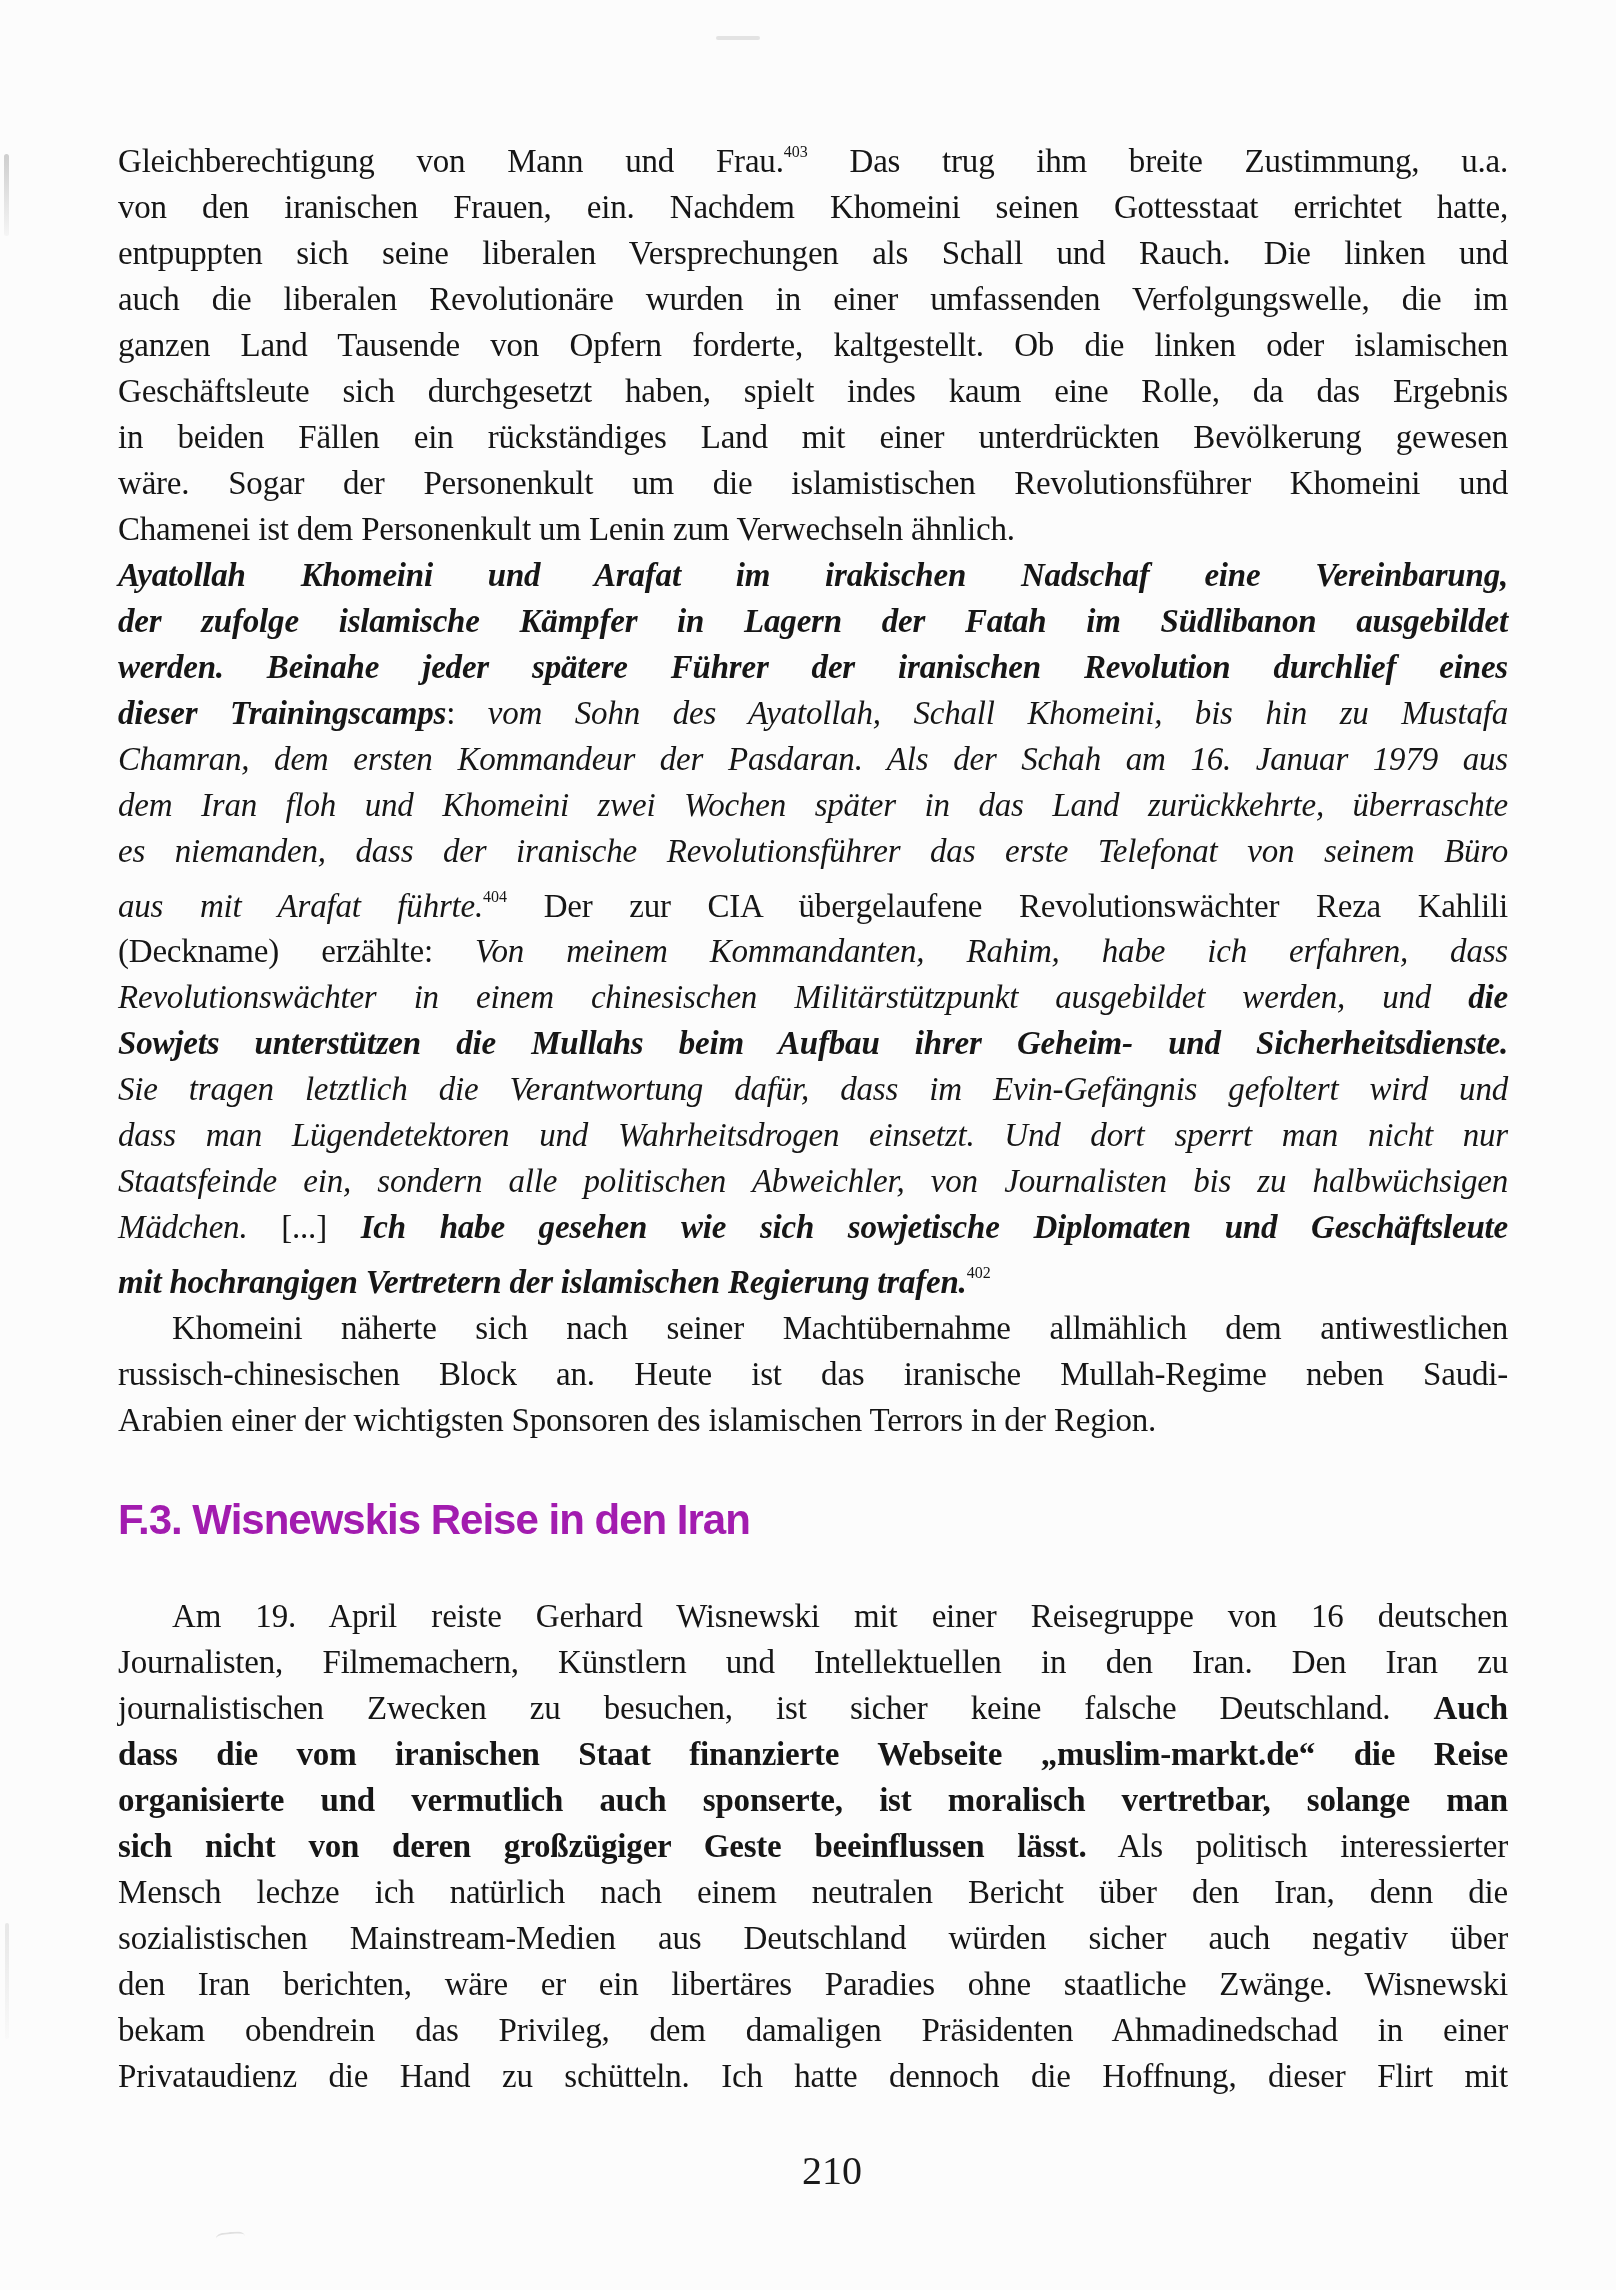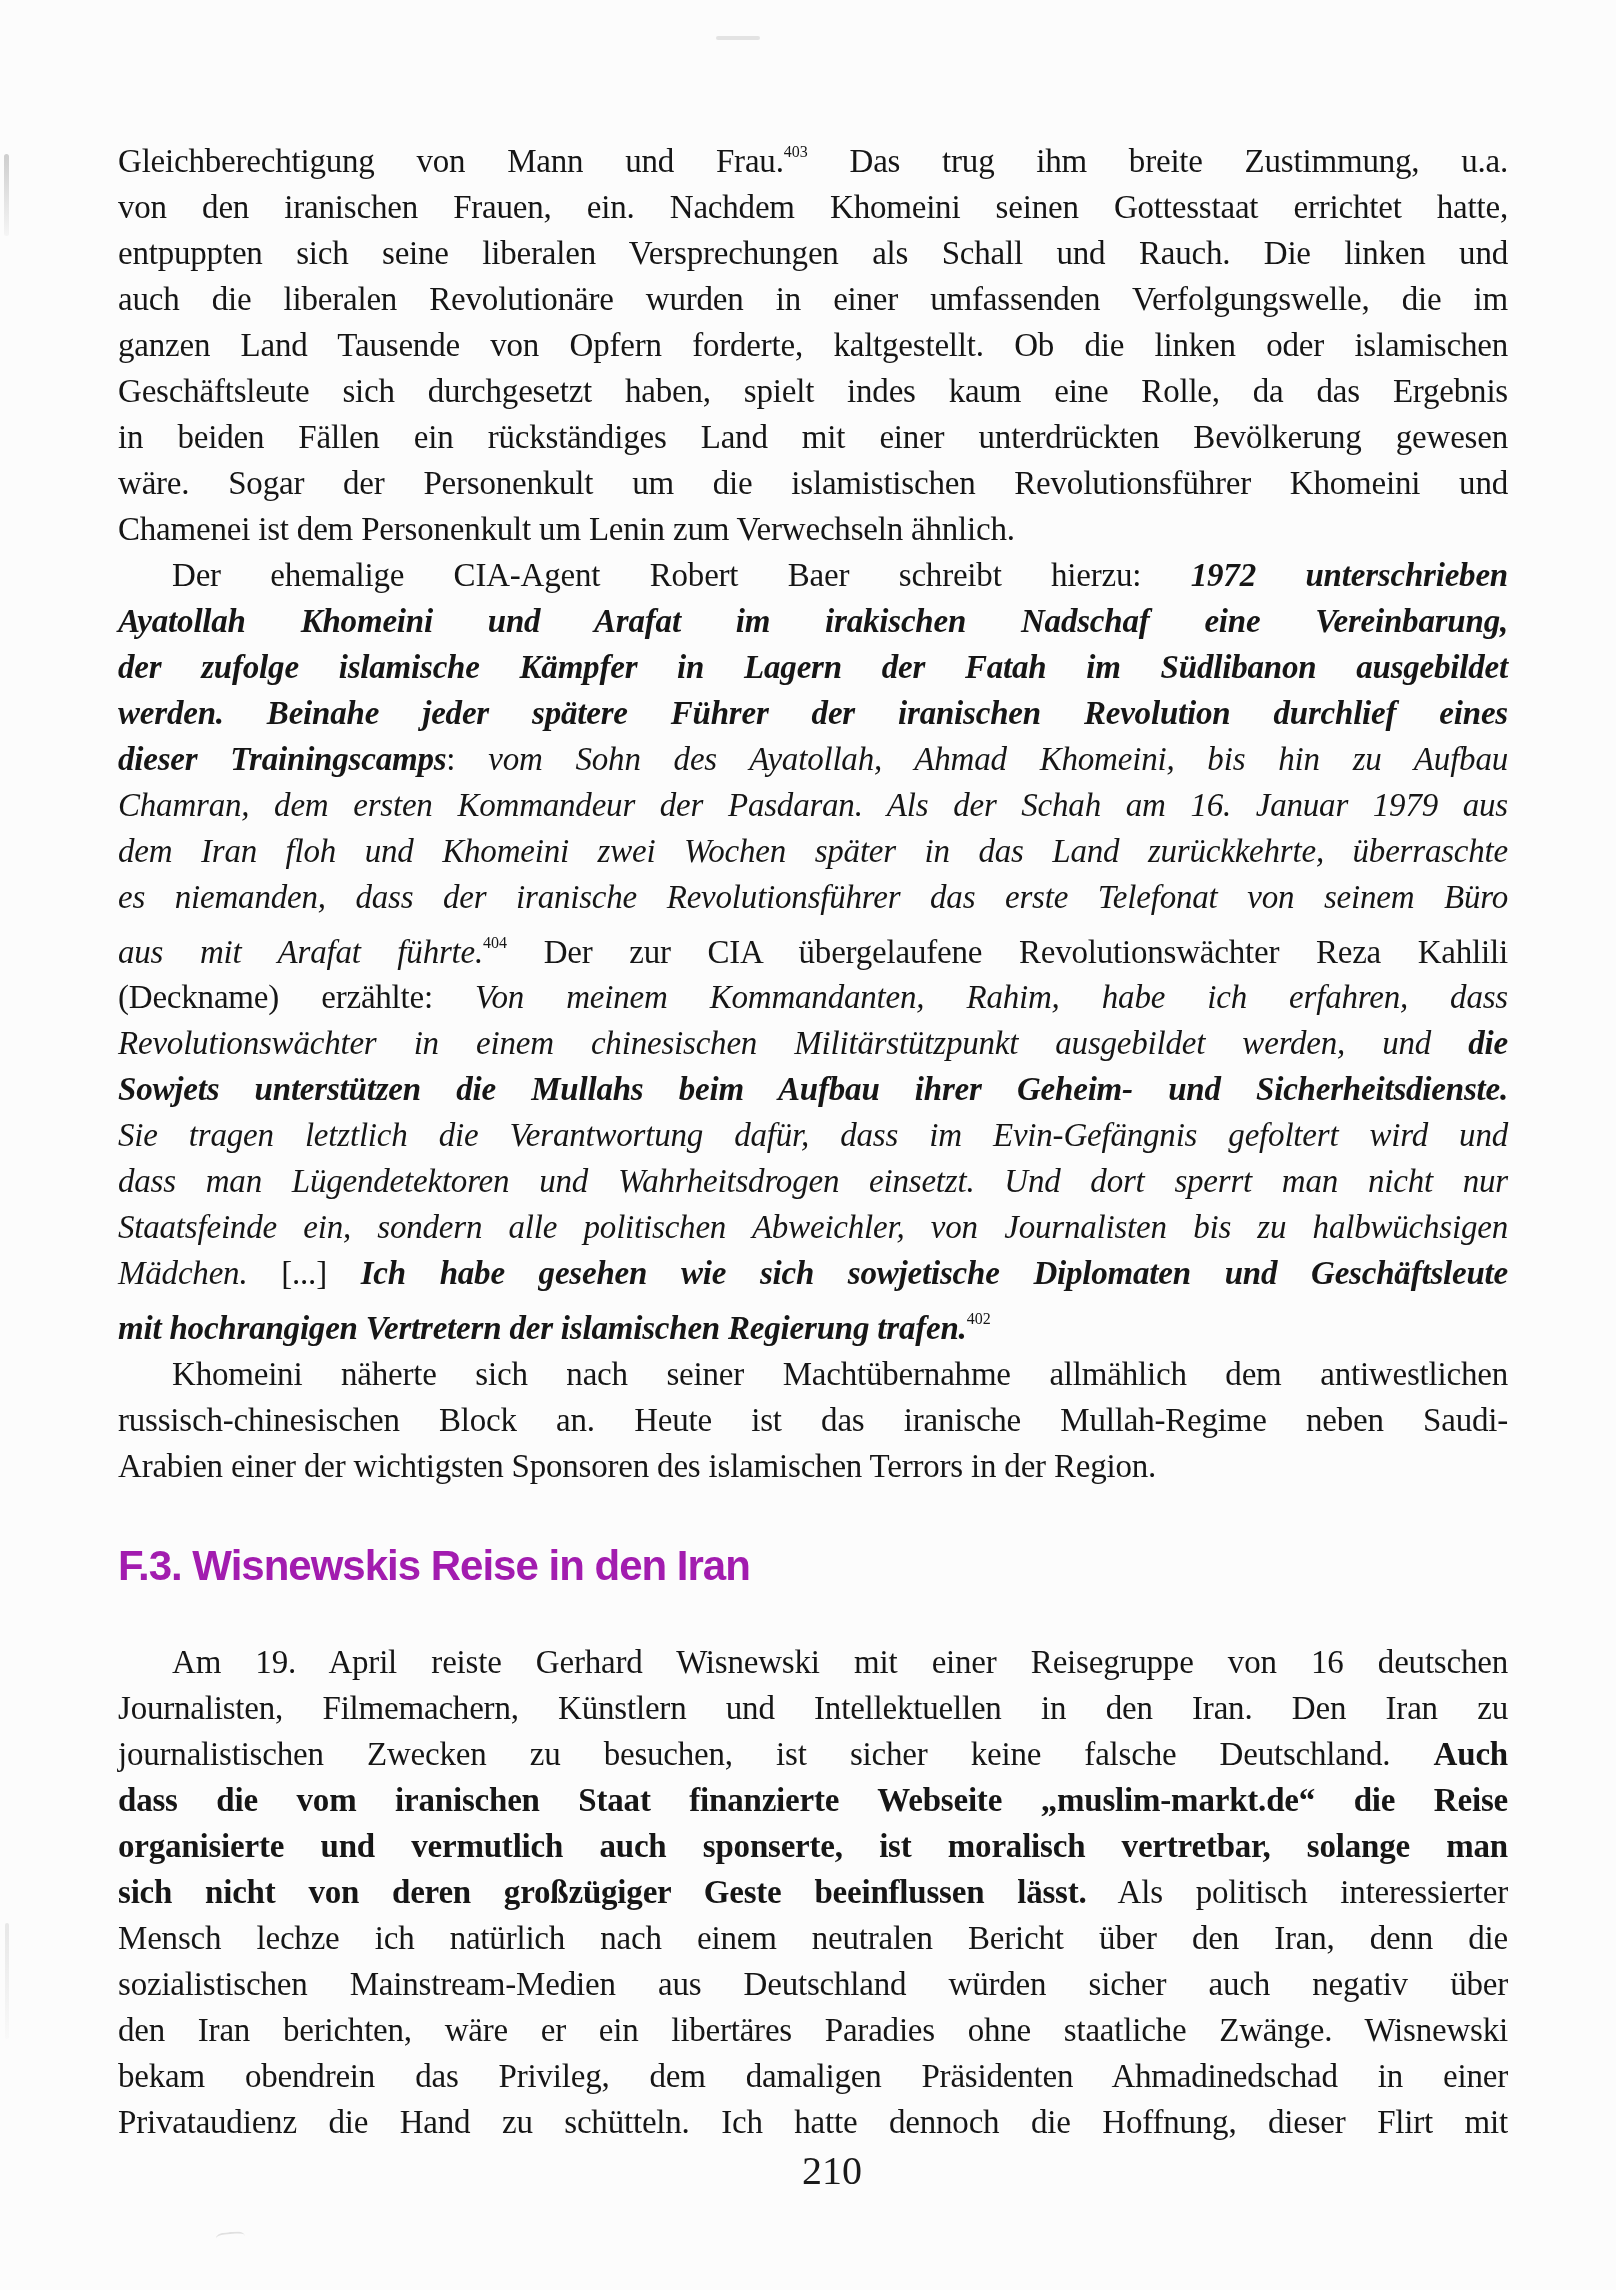--- a/index.html
+++ b/index.html
@@ -52,25 +52,24 @@
           <div class="line"><span>von den iranischen Frauen, ein. Nachdem Khomeini seinen Gottesstaat errichtet hatte,</span></div>
           <div class="line"><span>entpuppten sich seine liberalen Versprechungen als Schall und Rauch. Die linken und</span></div>
           <div class="line"><span>auch die liberalen Revolutionäre wurden in einer umfassenden Verfolgungswelle, die im</span></div>
           <div class="line"><span>ganzen Land Tausende von Opfern forderte, kaltgestellt. Ob die linken oder islamischen</span></div>
           <div class="line"><span>Geschäftsleute sich durchgesetzt haben, spielt indes kaum eine Rolle, da das Ergebnis</span></div>
           <div class="line"><span>in beiden Fällen ein rückständiges Land mit einer unterdrückten Bevölkerung gewesen</span></div>
           <div class="line"><span>wäre. Sogar der Personenkult um die islamistischen Revolutionsführer Khomeini und</span></div>
           <div class="line left"><span>Chamenei ist dem Personenkult um Lenin zum Verwechseln ähnlich.</span></div>
         </div>
         <div class="para">
-          <div class="line ind"><span>Der ehemalige CIA-Agent Robert Baer schreibt hierzu: </span><span class="bi">1972 unterschrieben</span></div>
           <div class="line"><span class="bi">Ayatollah Khomeini und Arafat im irakischen Nadschaf eine Vereinbarung,</span></div>
           <div class="line"><span class="bi">der zufolge islamische Kämpfer in Lagern der Fatah im Südlibanon ausgebildet</span></div>
           <div class="line"><span class="bi">werden. Beinahe jeder spätere Führer der iranischen Revolution durchlief eines</span></div>
-          <div class="line"><span class="bi">dieser Trainingscamps</span><span>:</span><span class="it"> vom Sohn des Ayatollah, Ahmad Khomeini, bis hin zu Aufbau</span></div>
+          <div class="line"><span class="bi">dieser Trainingscamps</span><span>:</span><span class="it"> vom Sohn des Ayatollah, Schall Khomeini, bis hin zu Mustafa</span></div>
           <div class="line"><span class="it">Chamran, dem ersten Kommandeur der Pasdaran. Als der Schah am 16. Januar 1979 aus</span></div>
           <div class="line"><span class="it">dem Iran floh und Khomeini zwei Wochen später in das Land zurückkehrte, überraschte</span></div>
           <div class="line"><span class="it">es niemanden, dass der iranische Revolutionsführer das erste Telefonat von seinem Büro</span></div>
           <div class="line"><span class="it">aus mit Arafat führte.</span><span class="sup">404</span><span> Der zur CIA übergelaufene Revolutionswächter Reza Kahlili</span></div>
           <div class="line"><span>(Deckname) erzählte: </span><span class="it">Von meinem Kommandanten, Rahim, habe ich erfahren, dass</span></div>
           <div class="line"><span class="it">Revolutionswächter in einem chinesischen Militärstützpunkt ausgebildet werden, und </span><span class="bi">die</span></div>
           <div class="line"><span class="bi">Sowjets unterstützen die Mullahs beim Aufbau ihrer Geheim- und Sicherheitsdienste.</span></div>
           <div class="line"><span class="it">Sie tragen letztlich die Verantwortung dafür, dass im Evin-Gefängnis gefoltert wird und</span></div>
           <div class="line"><span class="it">dass man Lügendetektoren und Wahrheitsdrogen einsetzt. Und dort sperrt man nicht nur</span></div>
           <div class="line"><span class="it">Staatsfeinde ein, sondern alle politischen Abweichler, von Journalisten bis zu halbwüchsigen</span></div>

